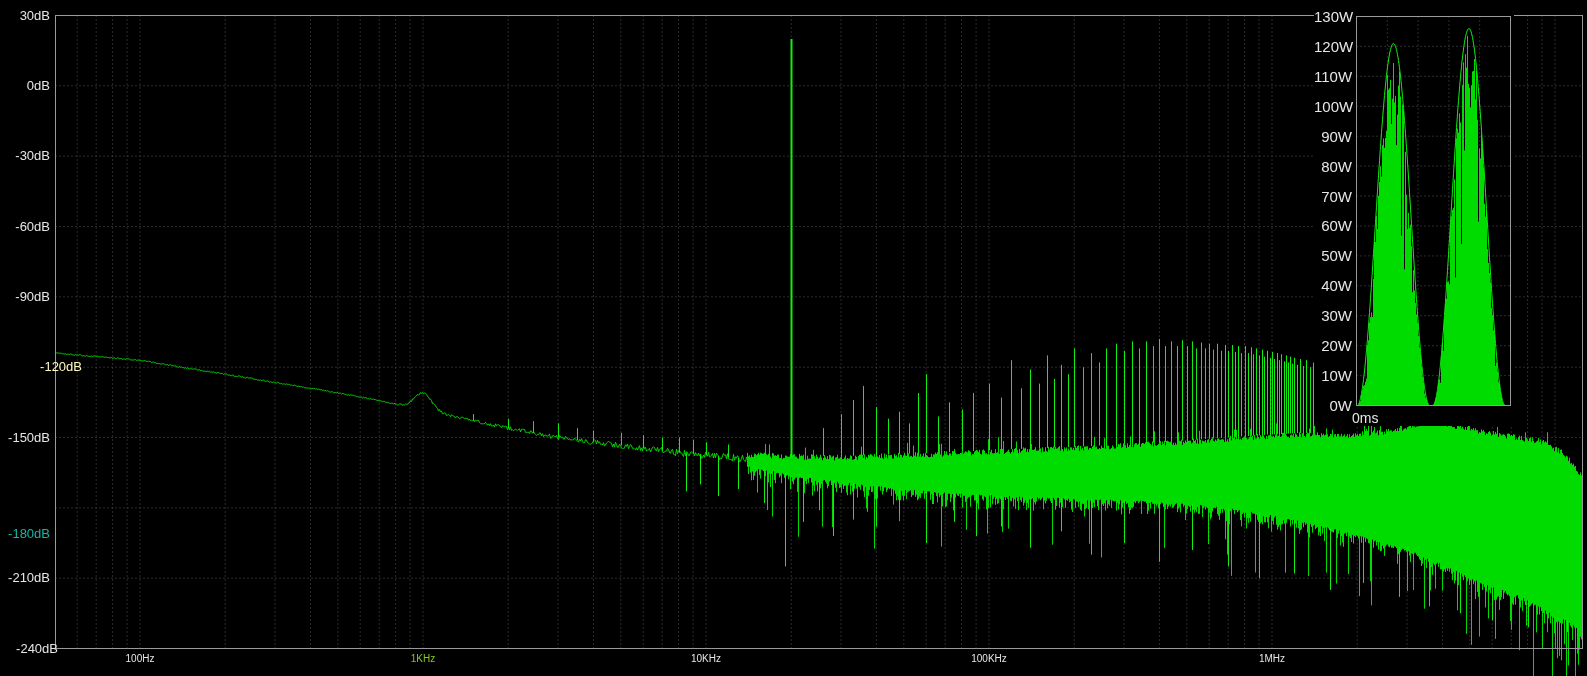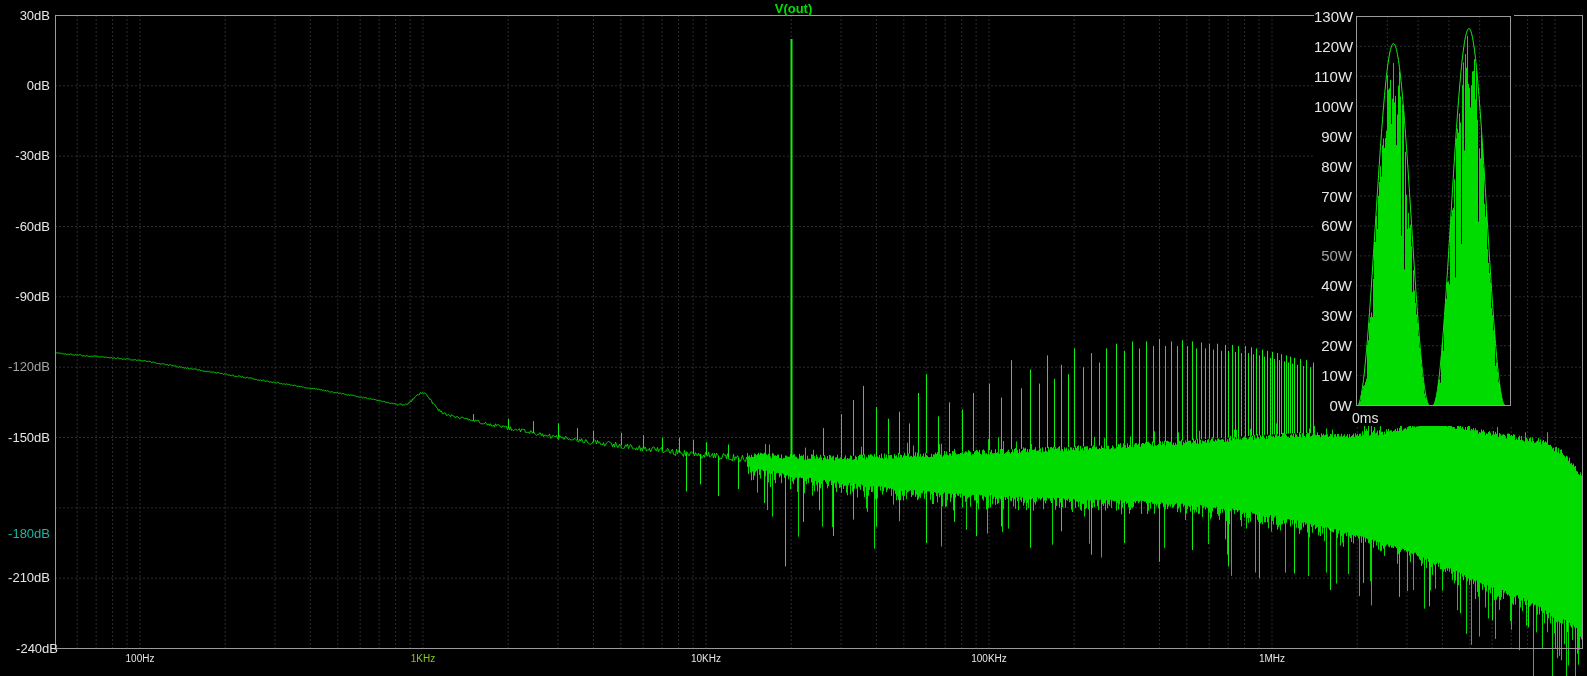--- a/index.html
+++ b/index.html
@@ -22,28 +22,27 @@
 
 <div class="screen">
   <svg id="fft-svg" width="1587" height="676">
       <path d="M55.5 15.5H1582.5M55.5 85.8H1582.5M55.5 156.2H1582.5M55.5 226.5H1582.5M55.5 296.8H1582.5M55.5 367.2H1582.5M55.5 437.5H1582.5M55.5 507.8H1582.5M55.5 578.2H1582.5M55.5 648.5H1582.5M77.2 15.5V648.5M96.2 15.5V648.5M112.6 15.5V648.5M127.1 15.5V648.5M140.0 15.5V648.5M225.2 15.5V648.5M275.0 15.5V648.5M310.4 15.5V648.5M337.8 15.5V648.5M360.2 15.5V648.5M379.2 15.5V648.5M395.6 15.5V648.5M410.1 15.5V648.5M423.0 15.5V648.5M508.2 15.5V648.5M558.0 15.5V648.5M593.4 15.5V648.5M620.8 15.5V648.5M643.2 15.5V648.5M662.2 15.5V648.5M678.6 15.5V648.5M693.1 15.5V648.5M706.0 15.5V648.5M791.2 15.5V648.5M841.0 15.5V648.5M876.4 15.5V648.5M903.8 15.5V648.5M926.2 15.5V648.5M945.2 15.5V648.5M961.6 15.5V648.5M976.1 15.5V648.5M989.0 15.5V648.5M1074.2 15.5V648.5M1124.0 15.5V648.5M1159.4 15.5V648.5M1186.8 15.5V648.5M1209.2 15.5V648.5M1228.2 15.5V648.5M1244.6 15.5V648.5M1259.1 15.5V648.5M1272.0 15.5V648.5M1357.2 15.5V648.5M1407.0 15.5V648.5M1442.4 15.5V648.5M1469.8 15.5V648.5M1492.2 15.5V648.5M1511.2 15.5V648.5M1527.6 15.5V648.5M1542.1 15.5V648.5M1555.0 15.5V648.5" stroke="#555555" stroke-width="1" stroke-dasharray="1 3" fill="none"></path>
       <path d="M55.5 353.3L56.5 352.9L57.5 352.8L58.5 353.1L59.5 353.2L60.5 353.2L61.5 353.3L62.5 354.0L63.5 353.7L64.5 353.9L65.5 354.0L66.5 354.5L67.5 354.2L68.5 354.2L69.5 354.6L70.5 354.0L71.5 354.0L72.5 355.1L73.5 355.0L74.5 355.3L75.5 354.7L76.5 355.0L77.5 354.8L78.5 355.1L79.5 354.7L80.5 354.7L81.5 355.7L82.5 356.0L83.5 355.6L84.5 356.0L85.5 356.2L86.5 355.5L87.5 356.0L88.5 356.3L89.5 356.3L90.5 356.3L91.5 356.1L92.5 356.5L93.5 356.0L94.5 355.9L95.5 356.1L96.5 356.4L97.5 356.2L98.5 356.8L99.5 356.9L100.5 357.0L101.5 356.8L102.5 356.7L103.5 357.1L104.5 357.3L105.5 357.0L106.5 357.3L107.5 357.5L108.5 357.5L109.5 357.8L110.5 357.8L111.5 357.5L112.5 358.2L113.5 358.1L114.5 357.8L115.5 358.6L116.5 358.7L117.5 357.8L118.5 357.9L119.5 359.0L120.5 358.6L121.5 358.6L122.5 359.3L123.5 359.2L124.5 358.9L125.5 359.4L126.5 358.9L127.5 358.6L128.5 359.0L129.5 358.9L130.5 359.8L131.5 360.0L132.5 360.0L133.5 359.9L134.5 359.9L135.5 359.5L136.5 360.4L137.5 360.1L138.5 360.1L139.5 360.1L140.5 360.5L141.5 360.8L142.5 360.9L143.5 360.9L144.5 360.7L145.5 360.8L146.5 361.4L147.5 361.7L148.5 361.2L149.5 361.4L150.5 361.4L151.5 362.7L152.5 362.3L153.5 361.9L154.5 362.7L155.5 362.7L156.5 363.3L157.5 363.6L158.5 363.5L159.5 363.7L160.5 364.0L161.5 364.0L162.5 363.6L163.5 363.9L164.5 364.1L165.5 364.8L166.5 364.9L167.5 364.5L168.5 365.4L169.5 365.0L170.5 364.7L171.5 365.6L172.5 365.5L173.5 365.8L174.5 366.1L175.5 365.9L176.5 366.6L177.5 367.1L178.5 367.3L179.5 366.3L180.5 367.4L181.5 366.9L182.5 367.6L183.5 367.6L184.5 368.2L185.5 367.6L186.5 368.4L187.5 367.7L188.5 368.8L189.5 368.9L190.5 368.2L191.5 368.8L192.5 369.2L193.5 369.0L194.5 369.0L195.5 369.0L196.5 369.2L197.5 370.0L198.5 370.0L199.5 369.5L200.5 370.8L201.5 370.1L202.5 371.1L203.5 371.1L204.5 371.1L205.5 371.4L206.5 371.6L207.5 370.9L208.5 372.0L209.5 371.2L210.5 372.1L211.5 372.0L212.5 372.1L213.5 372.0L214.5 372.4L215.5 372.6L216.5 373.1L217.5 372.7L218.5 372.5L219.5 373.1L220.5 373.6L221.5 373.5L222.5 373.5L223.5 374.4L224.5 373.9L225.5 374.1L226.5 374.0L227.5 374.8L228.5 375.1L229.5 375.0L230.5 375.5L231.5 375.7L232.5 374.8L233.5 376.0L234.5 376.3L235.5 376.3L236.5 376.4L237.5 376.6L238.5 375.9L239.5 376.0L240.5 376.3L241.5 377.3L242.5 376.5L243.5 377.6L244.5 377.8L245.5 378.1L246.5 377.5L247.5 377.3L248.5 378.0L249.5 378.0L250.5 377.9L251.5 378.0L252.5 378.1L253.5 379.4L254.5 379.2L255.5 379.6L256.5 379.4L257.5 380.1L258.5 380.1L259.5 380.3L260.5 379.9L261.5 380.7L262.5 380.4L263.5 380.1L264.5 380.7L265.5 381.3L266.5 381.2L267.5 380.8L268.5 381.8L269.5 382.1L270.5 381.8L271.5 382.1L272.5 382.4L273.5 382.0L274.5 382.3L275.5 382.8L276.5 383.1L277.5 382.3L278.5 382.7L279.5 383.3L280.5 383.7L281.5 383.6L282.5 384.2L283.5 383.8L284.5 384.1L285.5 384.3L286.5 383.9L287.5 384.3L288.5 384.3L289.5 384.6L290.5 385.2L291.5 384.8L292.5 385.8L293.5 385.6L294.5 385.1L295.5 385.6L296.5 386.2L297.5 386.5L298.5 386.1L299.5 386.5L300.5 386.4L301.5 386.6L302.5 387.3L303.5 386.8L304.5 387.8L305.5 387.8L306.5 388.0L307.5 388.1L308.5 388.2L309.5 388.2L310.5 388.8L311.5 388.6L312.5 388.4L313.5 388.5L314.5 388.5L315.5 389.1L316.5 388.7L317.5 389.8L318.5 389.0L319.5 389.6L320.5 389.7L321.5 389.8L322.5 390.3L323.5 390.1L324.5 390.8L325.5 390.5L326.5 391.2L327.5 390.6L328.5 391.2L329.5 391.8L330.5 392.2L331.5 391.7L332.5 391.9L333.5 392.7L334.5 392.7L335.5 392.5L336.5 392.9L337.5 392.5L338.5 393.3L339.5 393.2L340.5 393.2L341.5 394.0L342.5 393.5L343.5 393.7L344.5 394.2L345.5 394.4L346.5 394.8L347.5 395.2L348.5 394.6L349.5 395.5L350.5 394.9L351.5 395.0L352.5 395.3L353.5 395.3L354.5 395.8L355.5 396.0L356.5 396.8L357.5 396.6L358.5 397.0L359.5 397.1L360.5 397.2L361.5 397.1L362.5 397.9L363.5 397.2L364.5 398.0L365.5 397.6L366.5 397.9L367.5 398.7L368.5 398.6L369.5 399.1L370.5 398.6L371.5 399.2L372.5 399.3L373.5 399.3L374.5 399.6L375.5 399.7L376.5 400.1L377.5 400.5L378.5 400.4L379.5 400.9L380.5 400.7L381.5 401.1L382.5 401.8L383.5 401.3L384.5 401.3L385.5 402.4L386.5 402.2L387.5 402.5L388.5 402.7L389.5 403.1L390.5 403.5L391.5 403.2L392.5 403.2L393.5 404.2L394.5 403.1L395.5 404.3L396.5 404.1L397.5 404.9L398.5 404.9L399.5 404.0L400.5 404.0L401.5 403.9L402.5 405.3L403.5 404.9L404.5 405.0L405.5 404.1L406.5 404.4L407.5 404.3L408.5 403.0L409.5 402.7L410.5 400.8L411.5 401.5L412.5 399.0L413.5 399.1L414.5 397.7L415.5 396.5L416.5 395.8L417.5 394.5L418.5 395.0L419.5 394.5L420.5 392.5L421.5 393.4L422.5 392.6L423.5 393.9L424.5 393.0L425.5 393.3L426.5 394.4L427.5 396.5L428.5 397.1L429.5 399.1L430.5 399.1L431.5 400.5L432.5 403.7L433.5 403.6L434.5 404.7L435.5 405.5L436.5 407.3L437.5 408.3L438.5 410.9L439.5 409.6L440.5 411.7L441.5 411.2L442.5 413.8L443.5 413.5L444.5 412.9L445.5 413.2L446.5 415.5L447.5 415.1L448.5 414.5L449.5 415.6L450.5 416.6L451.5 414.9L452.5 415.3L453.5 416.1L454.5 416.6L455.5 418.0L456.5 416.6L457.5 416.7L458.5 417.4L459.5 418.9L460.5 418.0L461.5 417.3L462.5 417.0L463.5 418.1L464.5 418.6L465.5 418.3L466.5 418.5L467.5 418.4L468.5 420.3L469.5 419.2L470.5 420.4L471.5 420.3L472.5 420.6L473.5 419.8L474.5 421.7L475.5 420.1L476.5 420.8L477.5 420.3L478.5 420.4L479.5 422.7L480.5 423.6L481.5 423.8L482.5 423.8L483.5 423.8L484.5 423.6L485.5 422.2L486.5 423.8L487.5 425.2L488.5 423.8L489.5 425.5L490.5 423.7L491.5 426.1L492.5 426.2L493.5 425.1L494.5 426.7L495.5 423.8L496.5 425.8L497.5 424.9L498.5 424.7L499.5 425.9L500.5 426.3L501.5 427.7L502.5 425.9L503.5 425.8L504.5 427.0L505.5 426.1L506.5 426.5L507.5 429.6L508.5 426.4L509.5 430.0L510.5 426.8L511.5 430.4L512.5 429.7L513.5 430.7L514.5 429.8L515.5 429.0L516.5 430.0L517.5 430.3L518.5 429.3L519.5 428.8L520.5 432.0L521.5 429.3L522.5 429.2L523.5 429.4L524.5 429.5L525.5 432.4L526.5 432.4L527.5 432.3L528.5 432.1L529.5 433.5L530.5 430.8L531.5 431.3L532.5 433.3L533.5 431.7L534.5 433.6L535.5 434.4L536.5 435.4L537.5 434.6L538.5 434.7L539.5 432.9L540.5 433.0L541.5 435.7L542.5 433.8L543.5 436.6L544.5 435.2L545.5 434.9L546.5 436.2L547.5 436.3L548.5 435.1L549.5 434.2L550.5 438.3L551.5 437.9L552.5 435.8L553.5 435.4L554.5 436.6L555.5 436.5L556.5 435.4L557.5 438.0L558.5 439.7L559.5 435.5L560.5 436.3L561.5 437.9L562.5 437.1L563.5 439.2L564.5 439.1L565.5 436.4L566.5 437.2L567.5 438.9L568.5 439.5L569.5 438.6L570.5 440.1L571.5 439.8L572.5 439.9L573.5 439.7L574.5 438.1L575.5 438.9L576.5 439.8L577.5 441.3L578.5 442.0L579.5 439.4L580.5 441.1L581.5 438.6L582.5 441.3L583.5 442.9L584.5 442.7L585.5 439.6L586.5 440.2L587.5 442.7L588.5 443.2L589.5 444.0L590.5 444.3L591.5 443.5L592.5 443.1L593.5 440.6L594.5 439.9L595.5 440.4L596.5 444.0L597.5 440.3L598.5 442.7L599.5 441.9L600.5 444.3L601.5 444.0L602.5 445.0L603.5 442.7L604.5 445.9L605.5 445.3L606.5 443.0L607.5 442.2L608.5 441.5L609.5 442.0L610.5 442.7L611.5 443.4L612.5 446.8L613.5 444.0L614.5 446.8L615.5 442.2L616.5 444.5L617.5 447.3L618.5 447.2L619.5 444.2L620.5 445.3L621.5 448.0L622.5 448.5L623.5 448.3L624.5 448.1L625.5 444.8L626.5 446.3L627.5 444.0L628.5 448.6L629.5 446.4L630.5 444.6L631.5 445.9L632.5 448.3L633.5 448.1L634.5 449.1L635.5 449.9L636.5 447.7L637.5 450.1L638.5 447.6L639.5 445.7L640.5 450.5L641.5 447.9L642.5 450.9L643.5 445.9L644.5 448.6L645.5 447.4L646.5 451.1L647.5 450.2L648.5 450.1L649.5 448.3L650.5 452.0L651.5 449.5L652.5 447.3L653.5 447.0L654.5 447.4L655.5 450.2L656.5 450.8L657.5 447.4L658.5 451.5L659.5 449.6L660.5 448.3L661.5 447.5L662.5 451.8L663.5 452.9L664.5 451.7L665.5 451.1L666.5 450.8L667.5 448.5L668.5 449.2L669.5 452.8L670.5 453.3L671.5 450.1L672.5 449.4L673.5 454.0L674.5 455.0L675.5 455.6L676.5 449.2L677.5 453.6L678.5 450.4L679.5 450.4L680.5 452.7L681.5 452.9L682.5 454.8L683.5 456.5L684.5 450.5L685.5 455.6L686.5 451.8L687.5 452.3L688.5 455.6L689.5 455.4L690.5 452.1L691.5 452.0L692.5 452.7L693.5 452.5L694.5 456.0L695.5 452.6L696.5 454.8L697.5 455.9L698.5 453.0L699.5 455.6L700.5 453.9L701.5 458.2L702.5 457.7L703.5 455.2L704.5 457.3L705.5 452.4L706.5 454.6L707.5 456.2L708.5 452.3L709.5 456.7L710.5 456.4L711.5 455.1L712.5 453.3L713.5 458.1L714.5 453.3L715.5 457.7L716.5 453.1L717.5 454.8L718.5 455.9L719.5 459.7L720.5 458.2L721.5 458.9L722.5 455.9L723.5 453.5L724.5 455.3L725.5 454.9L726.5 458.8L727.5 453.7L728.5 458.9L729.5 459.3L730.5 459.4L731.5 459.5L732.5 461.1L733.5 454.3L734.5 460.3L735.5 456.8L736.5 458.3L737.5 455.7L738.5 457.2L739.5 461.7L740.5 461.2L741.5 458.3L742.5 455.2L743.5 459.6L744.5 460.7L745.5 461.6L746.5 457.1L747.5 459.8L748.5 461.5L749.5 457.8L750.5 459.0L751.5 458.2L752.5 461.3L753.5 459.7L754.5 456.3L755.5 461.3L756.5 461.4L757.5 459.4L758.5 457.3L759.5 463.7L760.5 457.2L761.5 458.5L762.5 464.3L763.5 458.7L764.5 463.4L765.5 460.0L766.5 459.7L767.5 461.5L768.5 462.9L769.5 458.5L770.5 457.5L771.5 465.3L772.5 460.5L773.5 460.1L774.5 459.5L775.5 462.7L776.5 464.9L777.5 464.0L778.5 463.8L779.5 460.9L780.5 465.8L781.5 462.0L782.5 465.3L783.5 463.6L784.5 466.8L785.5 461.1L786.5 466.1L787.5 461.2L788.5 466.5L789.5 460.9L790.5 466.1" stroke="#00dc00" stroke-width="1" fill="none"></path>
       <path d="M747.5 453.1V466.9M748.5 456.4V474.1M749.5 455.3V466.7M750.5 457.2V472.6M751.5 454.7V480.3M752.5 456.8V471.5M753.5 457.0V479.9M754.5 453.6V475.8M755.5 454.1V472.3M756.5 455.2V470.9M757.5 454.2V492.6M758.5 452.7V469.0M759.5 454.7V475.1M760.5 452.7V478.6M761.5 453.2V469.4M762.5 453.7V470.2M763.5 453.6V471.1M764.5 452.7V478.7M765.5 443.9V476.4M766.5 454.3V470.7M767.5 455.2V510.1M768.5 453.8V482.4M769.5 444.5V473.7M770.5 456.5V487.1M771.5 458.4V474.2M772.5 453.0V516.5M773.5 453.6V471.3M774.5 455.5V480.0M775.5 455.3V483.3M776.5 455.9V473.4M777.5 454.7V472.8M778.5 454.6V473.1M779.5 458.1V477.4M780.5 458.0V475.9M781.5 454.5V483.2M782.5 458.8V473.3M783.5 457.9V474.5M784.5 458.0V477.8M785.5 455.5V478.3M786.5 455.7V475.8M787.5 456.7V475.1M788.5 456.7V479.3M789.5 456.6V476.5M790.5 454.0V489.2M791.5 455.5V477.3M792.5 455.3V481.6M793.5 454.3V484.0M794.5 454.3V479.5M795.5 456.6V477.9M796.5 456.7V477.6M797.5 458.2V491.9M798.5 458.7V536.7M799.5 453.9V477.9M800.5 456.1V477.5M801.5 455.4V478.3M802.5 456.1V478.0M803.5 454.6V476.9M804.5 459.6V493.2M805.5 447.6V481.1M806.5 459.7V484.1M807.5 455.7V479.4M808.5 458.8V482.8M809.5 458.6V477.8M810.5 458.7V478.0M811.5 454.2V482.5M812.5 454.7V495.7M813.5 449.8V485.5M814.5 456.3V491.0M815.5 458.6V480.9M816.5 454.6V484.7M817.5 456.8V491.4M818.5 458.4V482.6M819.5 457.4V480.3M820.5 454.8V488.3M821.5 457.4V484.1M822.5 460.2V526.6M823.5 457.9V480.5M824.5 455.0V480.0M825.5 457.4V481.8M826.5 458.9V483.7M827.5 456.0V488.4M828.5 459.2V486.2M829.5 454.9V481.7M830.5 455.4V480.6M831.5 457.6V485.1M832.5 456.5V527.1M833.5 455.7V481.8M834.5 460.4V483.1M835.5 457.5V487.7M836.5 457.1V492.1M837.5 454.8V481.6M838.5 458.5V483.6M839.5 458.4V488.2M840.5 457.3V487.3M841.5 455.6V492.8M842.5 459.2V484.4M843.5 459.0V489.0M844.5 457.5V486.0M845.5 455.4V485.5M846.5 459.4V492.7M847.5 458.0V495.3M848.5 458.7V485.1M849.5 458.3V483.0M850.5 455.3V494.5M851.5 456.0V485.8M852.5 459.9V491.6M853.5 459.5V484.2M854.5 459.0V488.7M855.5 455.7V484.1M856.5 456.9V488.6M857.5 459.9V497.5M858.5 456.1V486.5M859.5 454.8V487.4M860.5 454.5V489.8M861.5 446.7V484.5M862.5 454.8V485.3M863.5 457.9V491.4M864.5 454.4V497.0M865.5 459.4V487.2M866.5 456.7V508.5M867.5 457.8V511.9M868.5 454.7V495.7M869.5 455.3V490.1M870.5 454.1V486.6M871.5 454.6V492.0M872.5 455.6V491.8M873.5 456.7V486.2M874.5 454.1V548.6M875.5 456.9V499.2M876.5 454.0V489.2M877.5 456.4V498.5M878.5 457.3V486.6M879.5 455.1V486.4M880.5 458.1V490.6M881.5 453.5V486.6M882.5 457.8V494.6M883.5 459.0V491.4M884.5 453.5V487.5M885.5 457.6V487.3M886.5 454.5V492.1M887.5 458.5V489.8M888.5 454.7V488.1M889.5 455.3V489.2M890.5 455.0V488.3M891.5 454.9V495.9M892.5 458.4V489.2M893.5 458.7V504.6M894.5 453.9V490.6M895.5 456.0V494.1M896.5 455.2V500.3M897.5 457.4V496.2M898.5 452.9V499.9M899.5 457.6V521.2M900.5 454.5V500.3M901.5 455.0V491.0M902.5 457.3V495.6M903.5 455.5V500.5M904.5 452.8V495.9M905.5 455.5V489.9M906.5 456.0V499.0M907.5 442.8V492.5M908.5 453.4V491.7M909.5 456.8V490.9M910.5 456.2V490.4M911.5 455.9V497.1M912.5 456.9V495.2M913.5 445.5V494.9M914.5 455.7V490.0M915.5 452.1V496.9M916.5 456.5V494.7M917.5 452.7V500.3M918.5 452.8V498.9M919.5 456.6V496.6M920.5 453.9V497.9M921.5 457.1V493.3M922.5 456.0V493.3M923.5 453.5V490.7M924.5 456.8V498.8M925.5 452.8V493.6M926.5 455.0V499.6M927.5 455.7V491.4M928.5 457.0V491.4M929.5 457.3V491.5M930.5 456.8V499.8M931.5 453.9V494.3M932.5 456.8V504.0M933.5 454.4V504.1M934.5 454.4V492.0M935.5 452.6V492.8M936.5 453.8V496.2M937.5 452.1V502.3M938.5 452.1V493.1M939.5 444.1V497.2M940.5 454.5V495.3M941.5 443.6V546.5M942.5 456.6V506.4M943.5 455.3V493.8M944.5 451.0V492.5M945.5 454.3V507.0M946.5 451.3V506.5M947.5 454.6V500.3M948.5 455.3V493.7M949.5 453.2V493.8M950.5 453.5V502.1M951.5 455.8V497.5M952.5 451.0V494.2M953.5 451.3V510.4M954.5 448.9V502.8M955.5 452.7V497.8M956.5 454.2V493.7M957.5 454.2V495.5M958.5 453.9V496.0M959.5 454.2V493.8M960.5 453.0V497.8M961.5 453.1V493.8M962.5 451.8V507.6M963.5 453.9V495.9M964.5 452.5V495.8M965.5 451.5V501.9M966.5 451.5V529.9M967.5 452.5V498.7M968.5 450.2V497.3M969.5 450.9V496.8M970.5 451.9V506.7M971.5 455.3V495.7M972.5 454.1V494.8M973.5 454.2V494.9M974.5 451.7V500.4M975.5 450.7V500.3M976.5 449.8V496.0M977.5 450.5V503.4M978.5 452.0V509.1M979.5 449.9V494.7M980.5 453.9V495.5M981.5 454.5V495.0M982.5 450.3V499.1M983.5 449.4V500.7M984.5 450.6V496.4M985.5 453.7V497.2M986.5 453.3V509.4M987.5 454.3V533.6M988.5 439.2V508.1M989.5 454.4V495.6M990.5 451.9V507.5M991.5 449.8V495.2M992.5 453.2V504.2M993.5 453.4V499.2M994.5 453.1V496.8M995.5 449.2V504.9M996.5 452.8V498.9M997.5 452.3V504.0M998.5 437.2V503.0M999.5 453.8V498.2M1000.5 449.0V499.1M1001.5 448.6V496.1M1002.5 448.9V532.1M1003.5 441.0V509.3M1004.5 453.7V497.1M1005.5 452.8V500.0M1006.5 452.1V497.1M1007.5 451.2V498.8M1008.5 449.7V528.7M1009.5 452.0V496.1M1010.5 453.5V500.7M1011.5 452.0V501.4M1012.5 449.3V497.9M1013.5 452.4V506.6M1014.5 448.8V499.2M1015.5 448.0V508.9M1016.5 441.5V497.6M1017.5 450.1V501.3M1018.5 453.1V510.2M1019.5 448.9V496.7M1020.5 452.5V500.0M1021.5 451.0V501.9M1022.5 450.2V497.5M1023.5 447.4V505.7M1024.5 448.5V502.8M1025.5 447.7V500.5M1026.5 452.0V510.1M1027.5 449.1V503.2M1028.5 452.1V507.9M1029.5 449.2V499.4M1030.5 447.2V499.2M1031.5 444.0V499.4M1032.5 449.8V498.3M1033.5 449.9V510.6M1034.5 449.2V502.3M1035.5 447.2V504.6M1036.5 450.8V501.4M1037.5 450.6V497.4M1038.5 450.4V499.1M1039.5 448.3V498.1M1040.5 448.4V500.2M1041.5 452.3V498.9M1042.5 447.3V497.4M1043.5 451.7V509.2M1044.5 451.5V500.7M1045.5 447.2V503.4M1046.5 451.1V500.7M1047.5 451.7V497.7M1048.5 446.8V498.7M1049.5 449.8V498.2M1050.5 447.2V501.2M1051.5 447.0V503.0M1052.5 448.0V544.7M1053.5 446.7V497.9M1054.5 448.7V499.7M1055.5 447.1V509.8M1056.5 448.6V506.0M1057.5 448.3V498.0M1058.5 447.1V497.9M1059.5 446.1V507.7M1060.5 450.7V502.6M1061.5 440.6V503.1M1062.5 449.0V507.0M1063.5 451.3V498.2M1064.5 447.4V499.4M1065.5 449.4V507.8M1066.5 447.5V499.9M1067.5 451.1V500.8M1068.5 448.5V498.8M1069.5 450.3V502.3M1070.5 447.3V501.4M1071.5 447.5V509.7M1072.5 449.5V512.0M1073.5 448.0V499.0M1074.5 450.1V499.5M1075.5 446.1V507.9M1076.5 447.9V501.6M1077.5 446.1V501.7M1078.5 445.5V506.9M1079.5 450.8V501.6M1080.5 446.0V509.7M1081.5 449.4V510.9M1082.5 447.9V503.8M1083.5 450.4V504.0M1084.5 446.5V516.6M1085.5 446.6V509.1M1086.5 446.3V508.0M1087.5 446.3V500.4M1088.5 449.5V509.3M1089.5 447.9V543.7M1090.5 448.0V500.6M1091.5 448.8V508.4M1092.5 446.7V508.0M1093.5 445.4V502.8M1094.5 436.8V507.1M1095.5 447.2V499.7M1096.5 446.5V499.9M1097.5 448.9V506.3M1098.5 449.1V510.2M1099.5 448.1V500.2M1100.5 448.8V499.6M1101.5 445.7V557.5M1102.5 447.7V504.3M1103.5 448.0V506.0M1104.5 438.2V503.2M1105.5 448.7V510.6M1106.5 445.0V500.4M1107.5 445.8V508.3M1108.5 445.8V504.3M1109.5 449.3V505.7M1110.5 448.9V499.8M1111.5 448.0V507.9M1112.5 445.4V500.6M1113.5 446.8V501.1M1114.5 448.6V501.4M1115.5 448.3V501.2M1116.5 443.6V510.5M1117.5 447.0V503.3M1118.5 444.0V509.4M1119.5 444.6V504.4M1120.5 443.3V500.3M1121.5 448.0V514.3M1122.5 446.9V507.7M1123.5 443.5V502.9M1124.5 444.3V504.5M1125.5 445.1V501.5M1126.5 448.0V503.9M1127.5 443.3V503.1M1128.5 446.9V507.0M1129.5 445.1V513.8M1130.5 436.4V510.0M1131.5 446.9V507.5M1132.5 443.3V508.2M1133.5 447.3V506.8M1134.5 444.3V501.8M1135.5 443.1V503.2M1136.5 443.2V501.1M1137.5 444.9V500.9M1138.5 443.6V503.1M1139.5 439.9V501.8M1140.5 446.7V500.9M1141.5 443.8V514.0M1142.5 443.0V500.9M1143.5 443.1V501.1M1144.5 443.8V501.7M1145.5 442.4V501.7M1146.5 441.7V503.3M1147.5 442.0V514.0M1148.5 441.6V510.7M1149.5 442.9V503.1M1150.5 444.1V508.5M1151.5 445.3V502.0M1152.5 441.5V503.7M1153.5 446.4V503.9M1154.5 431.3V513.8M1155.5 445.2V503.8M1156.5 445.6V506.3M1157.5 444.9V504.3M1158.5 444.1V508.4M1159.5 440.9V502.4M1160.5 441.2V504.2M1161.5 445.0V502.3M1162.5 441.5V503.1M1163.5 443.9V506.8M1164.5 440.7V547.8M1165.5 445.3V509.4M1166.5 441.0V504.4M1167.5 440.7V509.0M1168.5 441.4V506.5M1169.5 442.1V504.6M1170.5 441.7V506.7M1171.5 440.5V504.2M1172.5 444.6V507.9M1173.5 442.7V507.5M1174.5 445.0V505.4M1175.5 442.7V504.1M1176.5 444.6V503.4M1177.5 440.8V512.1M1178.5 432.4V508.7M1179.5 440.7V506.9M1180.5 441.2V512.5M1181.5 439.7V503.9M1182.5 444.9V503.7M1183.5 441.6V506.6M1184.5 443.1V505.4M1185.5 440.5V520.1M1186.5 441.9V513.7M1187.5 439.8V509.1M1188.5 440.8V505.9M1189.5 440.7V506.9M1190.5 440.6V511.6M1191.5 443.6V505.7M1192.5 442.5V522.1M1193.5 438.4V509.7M1194.5 440.9V512.6M1195.5 439.7V510.1M1196.5 443.4V512.3M1197.5 438.6V507.2M1198.5 443.8V514.0M1199.5 430.9V513.7M1200.5 439.8V505.0M1201.5 443.5V505.6M1202.5 440.6V517.0M1203.5 441.1V508.1M1204.5 441.4V506.5M1205.5 440.1V509.6M1206.5 442.5V507.2M1207.5 439.8V508.2M1208.5 439.1V544.1M1209.5 442.6V512.5M1210.5 440.3V519.3M1211.5 438.7V517.4M1212.5 437.1V511.4M1213.5 440.9V508.0M1214.5 441.4V507.7M1215.5 439.4V508.4M1216.5 440.7V506.8M1217.5 438.7V514.0M1218.5 438.3V515.9M1219.5 439.7V519.9M1220.5 440.0V513.4M1221.5 439.4V509.0M1222.5 439.1V512.7M1223.5 439.6V508.8M1224.5 442.0V510.5M1225.5 436.7V539.3M1226.5 441.4V521.0M1227.5 439.3V554.6M1228.5 441.6V513.4M1229.5 437.6V524.3M1230.5 435.8V511.1M1231.5 440.4V575.8M1232.5 435.1V508.8M1233.5 437.8V509.9M1234.5 429.5V514.1M1235.5 439.3V510.1M1236.5 430.0V510.1M1237.5 438.9V512.2M1238.5 432.9V510.7M1239.5 439.6V510.0M1240.5 438.7V520.1M1241.5 439.8V526.2M1242.5 438.0V514.0M1243.5 437.5V512.8M1244.5 436.5V517.7M1245.5 435.1V512.9M1246.5 437.9V528.5M1247.5 439.5V518.1M1248.5 438.5V522.8M1249.5 437.1V518.1M1250.5 428.9V521.6M1251.5 436.8V511.8M1252.5 435.7V513.3M1253.5 439.8V513.4M1254.5 434.8V513.9M1255.5 438.4V572.5M1256.5 438.3V514.8M1257.5 434.0V519.8M1258.5 437.0V521.9M1259.5 438.7V513.1M1260.5 435.2V523.5M1261.5 436.8V522.1M1262.5 433.7V524.2M1263.5 435.6V516.3M1264.5 437.7V522.2M1265.5 439.2V522.5M1266.5 436.0V517.0M1267.5 439.0V522.4M1268.5 435.4V528.4M1269.5 435.2V517.3M1270.5 434.0V515.0M1271.5 436.3V531.7M1272.5 436.6V520.9M1273.5 436.0V524.5M1274.5 437.3V517.3M1275.5 434.6V515.9M1276.5 423.4V524.7M1277.5 436.2V529.7M1278.5 435.6V526.9M1279.5 433.7V525.0M1280.5 436.9V530.5M1281.5 436.3V524.5M1282.5 432.9V524.1M1283.5 432.8V520.4M1284.5 433.2V523.8M1285.5 433.6V572.7M1286.5 435.3V522.8M1287.5 436.8V519.3M1288.5 436.6V519.1M1289.5 438.0V519.6M1290.5 435.1V526.5M1291.5 434.4V520.0M1292.5 435.6V524.4M1293.5 433.7V519.8M1294.5 437.2V537.6M1295.5 433.5V523.5M1296.5 434.4V527.6M1297.5 436.4V520.6M1298.5 436.8V528.3M1299.5 432.3V533.9M1300.5 434.2V530.2M1301.5 437.2V529.5M1302.5 433.2V522.8M1303.5 432.0V527.3M1304.5 436.0V522.4M1305.5 437.2V524.8M1306.5 433.8V523.6M1307.5 432.4V532.6M1308.5 433.1V576.1M1309.5 428.5V537.5M1310.5 436.5V524.2M1311.5 435.9V526.8M1312.5 434.6V532.7M1313.5 433.0V525.8M1314.5 419.2V524.8M1315.5 434.6V529.2M1316.5 435.2V527.9M1317.5 432.4V527.0M1318.5 434.9V535.4M1319.5 435.1V532.2M1320.5 437.2V536.0M1321.5 433.3V526.4M1322.5 435.2V533.8M1323.5 433.8V527.9M1324.5 435.4V540.9M1325.5 434.7V527.5M1326.5 428.5V572.7M1327.5 434.2V527.4M1328.5 436.8V528.4M1329.5 436.1V530.2M1330.5 433.9V538.0M1331.5 434.4V531.5M1332.5 429.7V531.9M1333.5 437.4V532.5M1334.5 434.4V529.3M1335.5 434.1V529.3M1336.5 436.5V583.6M1337.5 433.8V538.1M1338.5 434.0V533.6M1339.5 436.6V530.4M1340.5 436.2V545.6M1341.5 433.8V536.2M1342.5 436.5V542.5M1343.5 435.6V546.8M1344.5 434.3V533.6M1345.5 437.1V532.8M1346.5 435.8V536.2M1347.5 434.1V532.5M1348.5 437.8V574.0M1349.5 434.2V536.3M1350.5 437.1V538.0M1351.5 436.0V542.0M1352.5 435.1V535.0M1353.5 433.6V543.5M1354.5 436.8V535.9M1355.5 433.3V537.2M1356.5 435.3V535.2M1357.5 433.8V536.2M1358.5 435.9V538.6M1359.5 433.8V596.2M1360.5 433.7V536.3M1361.5 436.1V542.8M1362.5 431.3V536.6M1363.5 434.8V540.7M1364.5 417.5V537.5M1365.5 431.0V542.2M1366.5 428.8V538.4M1367.5 431.0V539.3M1368.5 422.1V542.9M1369.5 435.8V543.5M1370.5 434.9V581.4M1371.5 420.1V605.4M1372.5 432.3V539.7M1373.5 430.5V547.6M1374.5 427.0V541.1M1375.5 433.3V540.4M1376.5 432.5V545.5M1377.5 430.6V542.1M1378.5 435.3V549.7M1379.5 430.2V542.4M1380.5 424.8V551.2M1381.5 431.8V550.8M1382.5 431.7V545.7M1383.5 434.7V548.6M1384.5 431.6V555.9M1385.5 433.9V546.5M1386.5 429.2V544.8M1387.5 431.3V544.2M1388.5 428.9V546.5M1389.5 431.3V547.3M1390.5 430.2V545.5M1391.5 430.5V547.8M1392.5 431.8V547.6M1393.5 430.8V548.0M1394.5 430.5V546.2M1395.5 429.0V546.9M1396.5 431.1V548.2M1397.5 428.2V563.8M1398.5 431.0V554.2M1399.5 428.1V548.4M1400.5 418.4V551.9M1401.5 425.2V549.9M1402.5 430.7V548.7M1403.5 429.3V549.0M1404.5 428.6V550.7M1405.5 428.2V550.0M1406.5 429.3V551.7M1407.5 427.3V591.0M1408.5 426.5V551.3M1409.5 425.5V555.6M1410.5 423.6V562.1M1411.5 427.7V553.3M1412.5 422.8V554.0M1413.5 426.5V590.0M1414.5 426.3V552.9M1415.5 427.3V552.7M1416.5 426.6V554.6M1417.5 426.2V556.0M1418.5 426.4V556.7M1419.5 422.2V559.4M1420.5 424.9V560.3M1421.5 423.7V566.0M1422.5 423.5V563.7M1423.5 423.8V557.5M1424.5 421.0V608.7M1425.5 421.9V559.8M1426.5 424.0V568.1M1427.5 425.4V558.7M1428.5 422.0V561.8M1429.5 421.8V567.6M1430.5 420.8V590.3M1431.5 420.4V567.2M1432.5 424.8V574.8M1433.5 421.4V563.6M1434.5 424.4V564.9M1435.5 423.2V588.7M1436.5 421.5V564.0M1437.5 419.5V562.6M1438.5 414.0V566.8M1439.5 423.0V563.4M1440.5 424.6V569.3M1441.5 422.4V569.3M1442.5 424.4V590.7M1443.5 425.1V571.7M1444.5 424.5V569.5M1445.5 423.3V572.1M1446.5 425.3V568.4M1447.5 426.6V570.9M1448.5 424.2V568.4M1449.5 424.4V571.8M1450.5 422.7V568.5M1451.5 424.4V573.7M1452.5 427.2V580.2M1453.5 426.9V572.2M1454.5 427.2V583.5M1455.5 429.0V580.6M1456.5 428.7V571.0M1457.5 419.1V610.1M1458.5 425.5V585.1M1459.5 426.6V572.5M1460.5 425.8V580.0M1461.5 428.3V573.5M1462.5 426.7V576.7M1463.5 428.7V580.2M1464.5 429.7V575.3M1465.5 427.1V577.3M1466.5 430.0V633.9M1467.5 426.7V581.3M1468.5 422.5V578.6M1469.5 415.5V584.9M1470.5 430.4V580.5M1471.5 428.8V644.8M1472.5 429.6V579.3M1473.5 428.0V584.3M1474.5 430.4V581.3M1475.5 428.2V599.0M1476.5 430.2V580.6M1477.5 430.2V591.9M1478.5 433.4V596.8M1479.5 432.1V636.6M1480.5 432.6V582.9M1481.5 429.3V583.7M1482.5 431.3V590.0M1483.5 430.0V584.2M1484.5 431.7V586.9M1485.5 435.1V607.5M1486.5 433.3V591.5M1487.5 433.7V585.4M1488.5 432.0V618.4M1489.5 431.2V589.8M1490.5 432.6V593.1M1491.5 435.9V587.6M1492.5 434.4V586.3M1493.5 431.0V587.5M1494.5 434.4V600.1M1495.5 431.9V638.8M1496.5 433.9V599.6M1497.5 427.0V597.1M1498.5 436.8V596.3M1499.5 433.1V609.8M1500.5 434.2V600.2M1501.5 435.7V597.0M1502.5 434.8V590.0M1503.5 434.2V598.9M1504.5 434.7V592.7M1505.5 436.2V591.0M1506.5 438.4V593.6M1507.5 433.7V595.3M1508.5 433.5V594.6M1509.5 433.8V596.2M1510.5 435.7V621.0M1511.5 434.9V629.8M1512.5 435.9V603.6M1513.5 434.3V605.0M1514.5 434.6V597.2M1515.5 439.8V604.6M1516.5 438.4V595.8M1517.5 440.1V595.1M1518.5 436.9V598.5M1519.5 435.6V650.2M1520.5 440.0V607.4M1521.5 436.1V600.5M1522.5 440.1V611.1M1523.5 440.8V597.9M1524.5 441.6V601.2M1525.5 432.3V605.1M1526.5 437.6V625.6M1527.5 439.2V600.4M1528.5 441.1V608.6M1529.5 438.2V606.8M1530.5 437.2V605.6M1531.5 441.7V604.2M1532.5 437.4V603.3M1533.5 441.0V676.2M1534.5 442.8V605.3M1535.5 442.5V604.7M1536.5 441.5V632.4M1537.5 440.6V614.7M1538.5 438.1V606.3M1539.5 442.0V614.5M1540.5 439.5V607.1M1541.5 444.2V611.1M1542.5 441.2V648.5M1543.5 440.0V613.1M1544.5 442.3V623.2M1545.5 441.3V610.5M1546.5 442.3V614.2M1547.5 432.2V632.3M1548.5 444.9V618.4M1549.5 445.0V612.7M1550.5 444.8V623.3M1551.5 446.4V616.4M1552.5 448.4V683.0M1553.5 447.7V617.8M1554.5 451.2V633.4M1555.5 447.3V648.9M1556.5 446.8V622.2M1557.5 452.4V658.2M1558.5 448.2V621.7M1559.5 453.4V655.9M1560.5 449.9V623.1M1561.5 449.5V660.4M1562.5 453.1V623.4M1563.5 455.0V619.5M1564.5 455.8V644.3M1565.5 457.5V620.1M1566.5 455.7V681.6M1567.5 456.5V625.6M1568.5 460.9V665.4M1569.5 457.7V622.9M1570.5 463.5V625.7M1571.5 463.1V627.6M1572.5 464.8V640.1M1573.5 463.6V625.3M1574.5 466.5V627.3M1575.5 466.0V697.4M1576.5 470.9V627.9M1577.5 471.6V653.8M1578.5 474.0V664.7M1579.5 475.0V649.7M1580.5 472.4V636.7M1581.5 475.4V639.4M1582.5 477.7V638.1" stroke="#00dc00" stroke-width="1" fill="none"></path>
       <path d="M473.5 420.6V414.1M508.5 428.1V418.7M533.5 433.1V421.1M558.5 437.5V423.4M577.5 440.0V428.1M593.5 442.2V430.5M621.5 445.5V432.8M643.5 448.2V435.2M662.5 450.7V437.5M679.5 452.7V437.5M693.5 454.0V439.8M706.5 455.2V442.2M728.5 457.2V444.5M823.5 455.8V428.1M841.5 456.3V414.1M853.5 455.8V400.0M863.5 455.4V385.9M876.5 454.9V407.0M888.5 454.5V418.7M899.5 454.1V411.7M909.5 453.7V423.4M918.5 453.3V393.0M926.5 453.0V374.2M938.5 452.5V416.4M949.5 452.1V402.3M962.5 451.6V409.4M973.5 451.0V393.0M989.5 450.3V383.6M1001.5 449.7V397.6M1011.5 449.2V360.1M1021.5 448.9V388.3M1030.5 448.5V369.5M1039.5 448.2V383.6M1047.5 447.9V355.4M1054.5 447.6V378.9M1061.5 447.4V364.8M1068.5 447.1V374.2M1074.5 446.9V348.4M1083.5 446.4V367.2M1091.5 446.0V353.1M1099.5 445.6V362.5M1106.5 445.2V348.4M1116.5 444.8V343.7M1124.5 444.3V350.8M1132.5 443.9V341.4M1139.5 443.5V348.4M1146.5 443.1V341.4M1153.5 442.6V346.1M1159.5 442.2V339.0M1165.5 441.8V346.1M1171.5 441.4V341.4M1177.5 441.0V346.1M1182.5 440.6V340.2M1187.5 440.3V346.1M1192.5 439.9V341.4M1196.5 439.6V348.4M1201.5 439.3V342.6M1205.5 439.0V348.4M1209.5 438.7V343.7M1213.5 438.4V349.6M1217.5 438.1V343.7M1221.5 437.8V350.8M1225.5 437.6V344.9M1228.5 437.3V350.8M1232.5 437.1V344.9M1235.5 436.9V351.9M1238.5 436.6V346.1M1241.5 436.4V353.1M1245.5 436.2V346.1M1248.5 436.0V353.1M1251.5 435.8V347.2M1253.5 435.5V354.3M1256.5 435.4V348.4M1259.5 435.2V355.4M1262.5 435.0V349.6M1264.5 434.9V356.6M1267.5 434.7V350.8M1270.5 434.6V357.8M1272.5 434.5V351.9M1274.5 434.4V359.0M1277.5 434.2V353.1M1279.5 434.1V360.1M1281.5 434.0V354.3M1284.5 433.9V361.3M1286.5 433.8V355.4M1288.5 433.6V362.5M1290.5 433.5V356.6M1292.5 433.4V363.6M1294.5 433.3V357.8M1297.5 433.2V364.8M1300.5 433.0V359.0M1303.5 432.9V366.0M1306.5 432.9V360.1M1310.5 433.0V367.2M1313.5 433.1V362.5M686.5 453.4V491.4M700.5 454.6V484.4M718.5 456.3V496.1M738.5 458.1V489.1M764.5 469.1V503.1M785.5 473.7V566.4M803.5 476.7V521.9M819.5 478.9V510.2M833.5 480.8V536.0M853.5 483.4V519.6M876.5 486.0V526.6M899.5 488.5V514.9M926.5 490.9V543.0M954.5 493.1V521.9M976.5 494.4V536.0M1001.5 495.6V526.6M1030.5 496.8V547.7M1061.5 498.0V531.3M1091.5 499.0V554.7M1124.5 500.2V543.0M1159.5 502.0V561.8M1192.5 504.2V550.0M1228.5 508.2V566.4M1259.5 512.5V578.2M1294.5 519.9V573.5M1330.5 527.9V589.9M1363.5 536.8V582.9M1399.5 547.3V596.9M1429.5 558.8V606.3M1460.5 572.4V613.3M1492.5 586.2V620.4M1528.5 599.7V627.4M1567.5 620.4V632.1" stroke="#10ee10" stroke-width="1" fill="none"></path>
       <path d="M791.5 457.4V38.9" stroke="#10ee10" stroke-width="2" fill="none"></path>
       <rect x="55.5" y="15.5" width="1527" height="633" stroke="#9a9a9a" stroke-width="1" fill="none"></rect>
     </svg>
-  <div class="plot-title" style="color: rgb(0, 224, 0);">V(out)</div>
   <div id="main-ylabels">
       <div class="ytick" style="top: 8.5px; color: rgb(230, 230, 230); text-align: right;">30dB</div>
       <div class="ytick" style="top: 78.8333px; color: rgb(230, 230, 230);">0dB</div>
       <div class="ytick" style="top: 149.167px; color: rgb(230, 230, 230);">-30dB</div>
       <div class="ytick" style="top: 219.5px; color: rgb(230, 230, 230);">-60dB</div>
       <div class="ytick" style="top: 289.833px; color: rgb(230, 230, 230);">-90dB</div>
-      <div class="ytick" style="top: 360.167px; color: #a3a3a3;">-120dB</div>
+      <div class="ytick" style="top: 360.167px; color: #fef9c3; padding-left: 32px;">-120dB</div>
       <div class="ytick" style="top: 430.5px; color: rgb(230, 230, 230);">-150dB</div>
       <div class="ytick" style="top: 527px; color: #14b8a6;">-180dB</div>
       <div class="ytick" style="top: 571.167px; color: rgb(230, 230, 230);">-210dB</div>
       <div class="ytick" style="top: 641.5px; color: rgb(230, 230, 230); margin-left: 8px;">-240dB</div>
     </div>
   <div id="main-xlabels">
       <div class="xtick" style="left: 95px; color: rgb(230, 230, 230);">100Hz</div>
       <div class="xtick" style="left: 378px; color: #84cc16;">1KHz</div>
       <div class="xtick" style="left: 661px; color: rgb(230, 230, 230);">10KHz</div>
       <div class="xtick" style="left: 944px; color: rgb(230, 230, 230);">100KHz</div>
@@ -59,21 +58,21 @@
       </svg>
     <div id="inset-ylabels">
         <div class="wtick" style="top: 4px; color: rgb(230, 230, 230);">130W</div>
         <div class="wtick" style="top: 33.9231px; color: rgb(230, 230, 230);">120W</div>
         <div class="wtick" style="top: 63.8462px; color: rgb(230, 230, 230);">110W</div>
         <div class="wtick" style="top: 93.7692px; color: rgb(230, 230, 230);">100W</div>
         <div class="wtick" style="top: 123.692px; color: rgb(230, 230, 230);">90W</div>
         <div class="wtick" style="top: 153.615px; color: rgb(230, 230, 230);">80W</div>
         <div class="wtick" style="top: 183.538px; color: rgb(230, 230, 230);">70W</div>
         <div class="wtick" style="top: 213.462px; color: rgb(230, 230, 230);">60W</div>
-        <div class="wtick" style="top: 243.385px; color: #a3a3a3;">50W</div>
+        <div class="wtick" style="top: 243.385px; color: #e5e5e5;">50W</div>
         <div class="wtick" style="top: 273.308px; color: rgb(230, 230, 230);">40W</div>
         <div class="wtick" style="top: 303.231px; color: rgb(230, 230, 230);">30W</div>
         <div class="wtick" style="top: 333.154px; color: rgb(230, 230, 230);">20W</div>
         <div class="wtick" style="top: 363.077px; color: rgb(230, 230, 230);">10W</div>
         <div class="wtick" style="top: 393px; color: rgb(230, 230, 230);">0W</div>
       </div>
     <div class="xms" style="color: rgb(230, 230, 230);">0ms</div>
   </div>
 </div>
 

